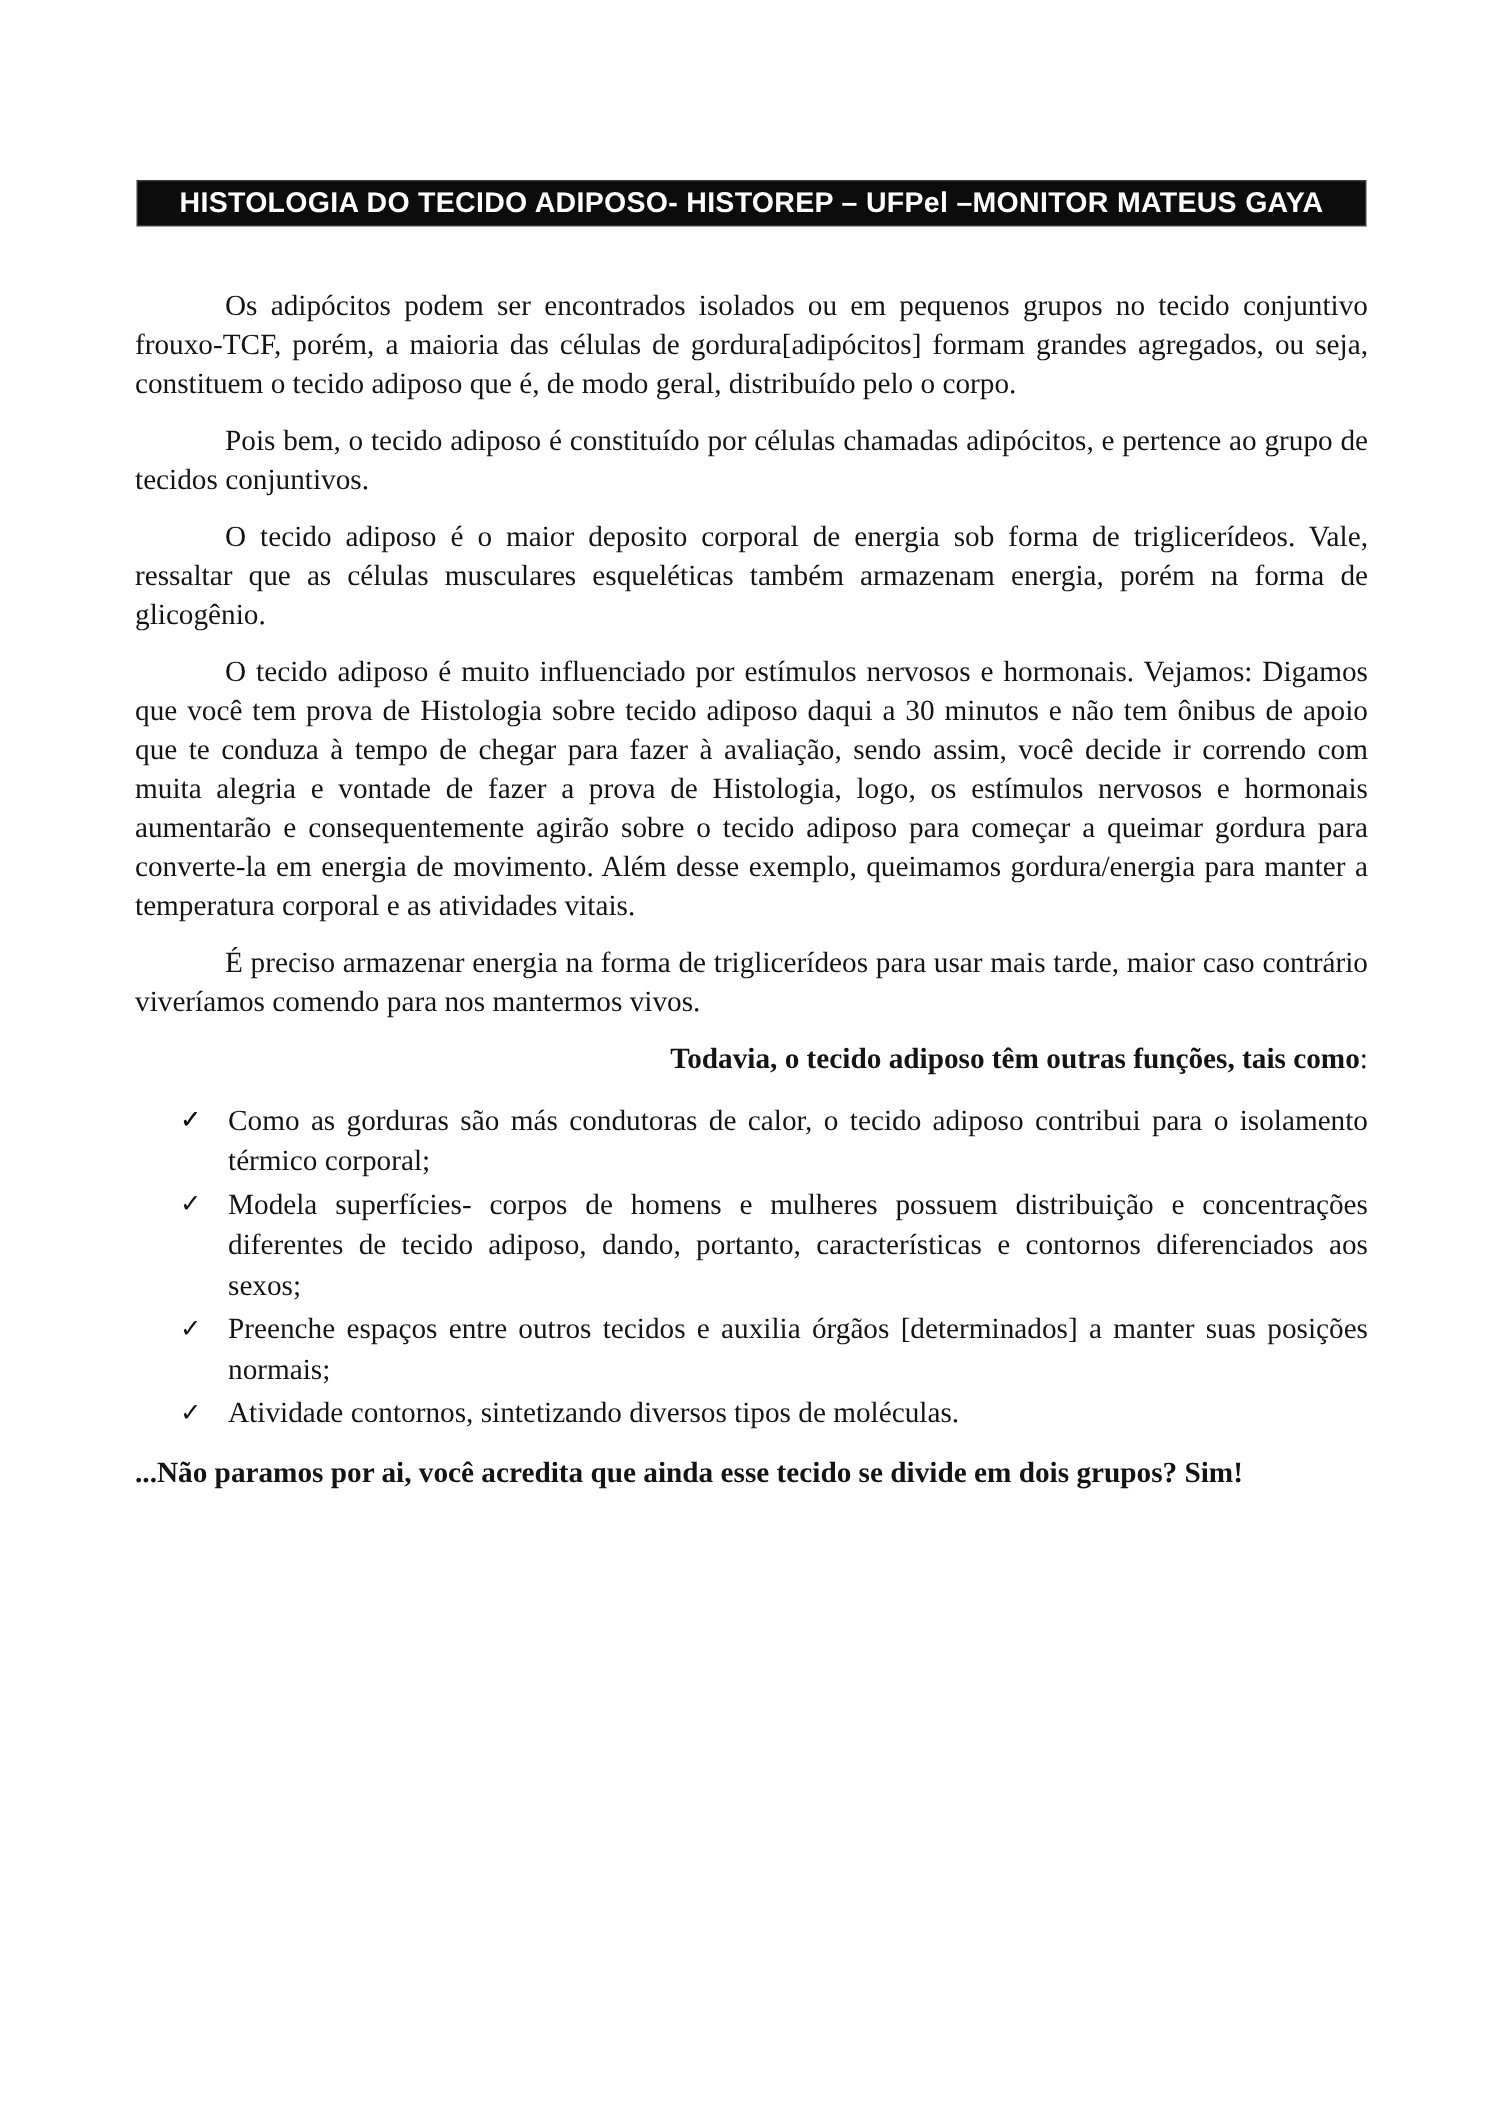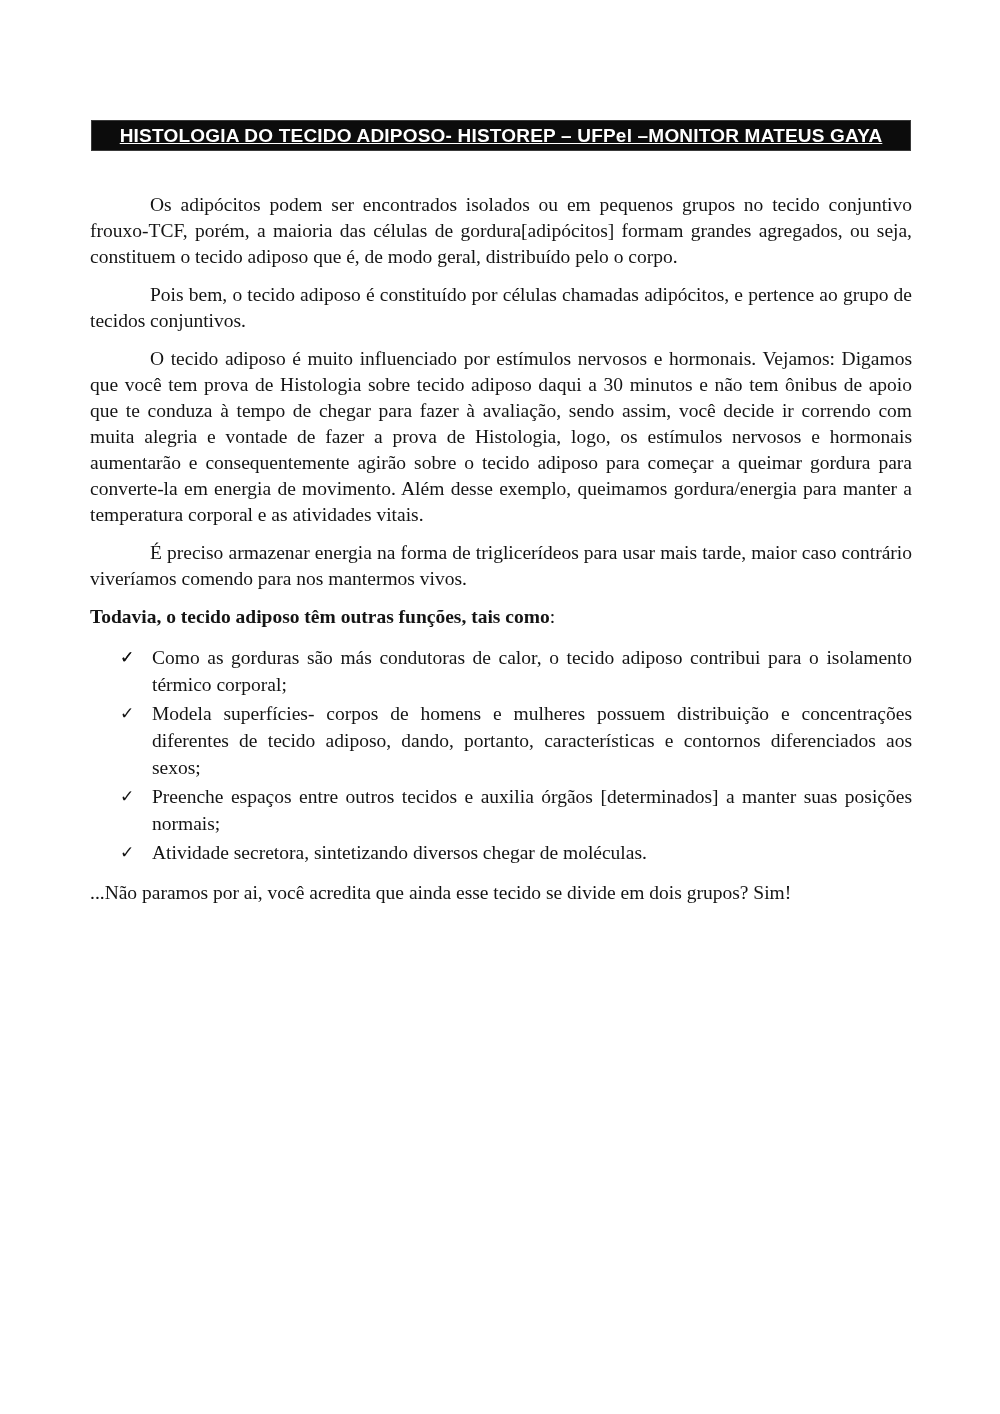--- a/index.html
+++ b/index.html
@@ -29,42 +29,41 @@
     height: 29px;
     background: #0c0c0c;
     color: #ffffff;
     font-family: "Liberation Sans", sans-serif;
     font-weight: 700;
     font-size: 19px;
     line-height: 29px;
     text-align: center;
     letter-spacing: 0.2px;
     box-shadow: 0 0 0 1px #3a3a3a;
-    text-decoration: underline;
   }
   .content {
     position: absolute;
     left: 90px;
     top: 192px;
     width: 822px;
     font-family: "Liberation Serif", serif;
     font-size: 19.5px;
     line-height: 26px;
     color: #141414;
   }
   p.body {
     margin: 0 0 12px 0;
     text-align: justify;
   }
   p.body.indent {
     text-indent: 60px;
   }
   p.functions-heading {
     margin: 2px 0 14px 0;
-    text-align: left;
+    text-align: right;
   }
   p.functions-heading strong {
     font-weight: 700;
   }
   ul.checklist {
     list-style: none;
     margin: 0 0 14px 0;
     padding: 0;
   }
   ul.checklist li {
@@ -78,38 +77,40 @@
     position: absolute;
     left: 30px;
     top: 0;
     font-family: "DejaVu Sans", sans-serif;
     font-size: 17px;
     color: #141414;
   }
   p.closing {
     margin: 8px 0 14px 0;
     text-align: justify;
+    font-weight: bold;
   }
 </style>
 </head>
 <body>
 
 <div class="page">
 
   <div class="title-bar">
     <span>HISTOLOGIA DO TECIDO ADIPOSO- HISTOREP – UFPel –MONITOR MATEUS GAYA</span>
   </div>
 
   <div class="content">
 
 
     <p class="body indent">Os adipócitos podem ser encontrados isolados ou em pequenos grupos no tecido conjuntivo frouxo-TCF, porém, a maioria das células de gordura[adipócitos] formam grandes agregados, ou seja, constituem o tecido adiposo que é, de modo geral, distribuído pelo o corpo.</p>
 
     <p class="body indent">Pois bem, o tecido adiposo é constituído por células chamadas adipócitos, e pertence ao grupo de tecidos conjuntivos.</p>
 
+    <p class="body indent">O tecido adiposo é o maior deposito corporal de energia sob forma de triglicerídeos. Vale, ressaltar que as células musculares esqueléticas também armazenam energia, porém na forma de glicogênio.</p>
 
     <p class="body indent">O tecido adiposo é muito influenciado por estímulos nervosos e hormonais. Vejamos:  Digamos que você tem prova de Histologia sobre  tecido adiposo daqui a 30 minutos e não tem ônibus de apoio que te conduza à tempo de chegar para fazer à avaliação,  sendo assim, você decide ir correndo com muita alegria e vontade de fazer a prova de Histologia, logo, os estímulos nervosos e hormonais aumentarão e consequentemente agirão sobre o tecido adiposo para começar a queimar gordura para converte-la em energia de movimento.  Além desse exemplo, queimamos gordura/energia  para manter a temperatura corporal e as atividades vitais.</p>
 
     <p class="body indent">É preciso armazenar energia na forma de triglicerídeos para usar mais tarde, maior caso contrário viveríamos comendo para nos mantermos vivos.</p>
 
     <p class="body functions-heading"><strong>Todavia, o tecido adiposo têm outras funções, tais como</strong><span>:</span></p>
 
     <ul class="checklist">
       <li>
         <span class="check">✓</span>
@@ -121,21 +122,21 @@
       <li>
         <span class="check">✓</span>
         <span>Modela superfícies- corpos de homens e mulheres possuem distribuição e concentrações diferentes de tecido adiposo, dando, portanto, características e contornos  diferenciados aos sexos;</span>
       </li>
       <li>
         <span class="check">✓</span>
         <span>Preenche espaços entre outros  tecidos e auxilia órgãos [determinados] a manter suas posições normais;</span>
       </li>
       <li>
         <span class="check">✓</span>
-        <span>Atividade secretora, sintetizando diversos chegar de moléculas.</span>
+        <span>Atividade contornos, sintetizando diversos tipos de moléculas.</span>
       </li>
     </ul>
 
     <p class="closing">...Não paramos por ai, você acredita que ainda esse tecido se divide em dois grupos?  Sim!</p>
 
 
   </div>
 </div>
 
 </body></html>

